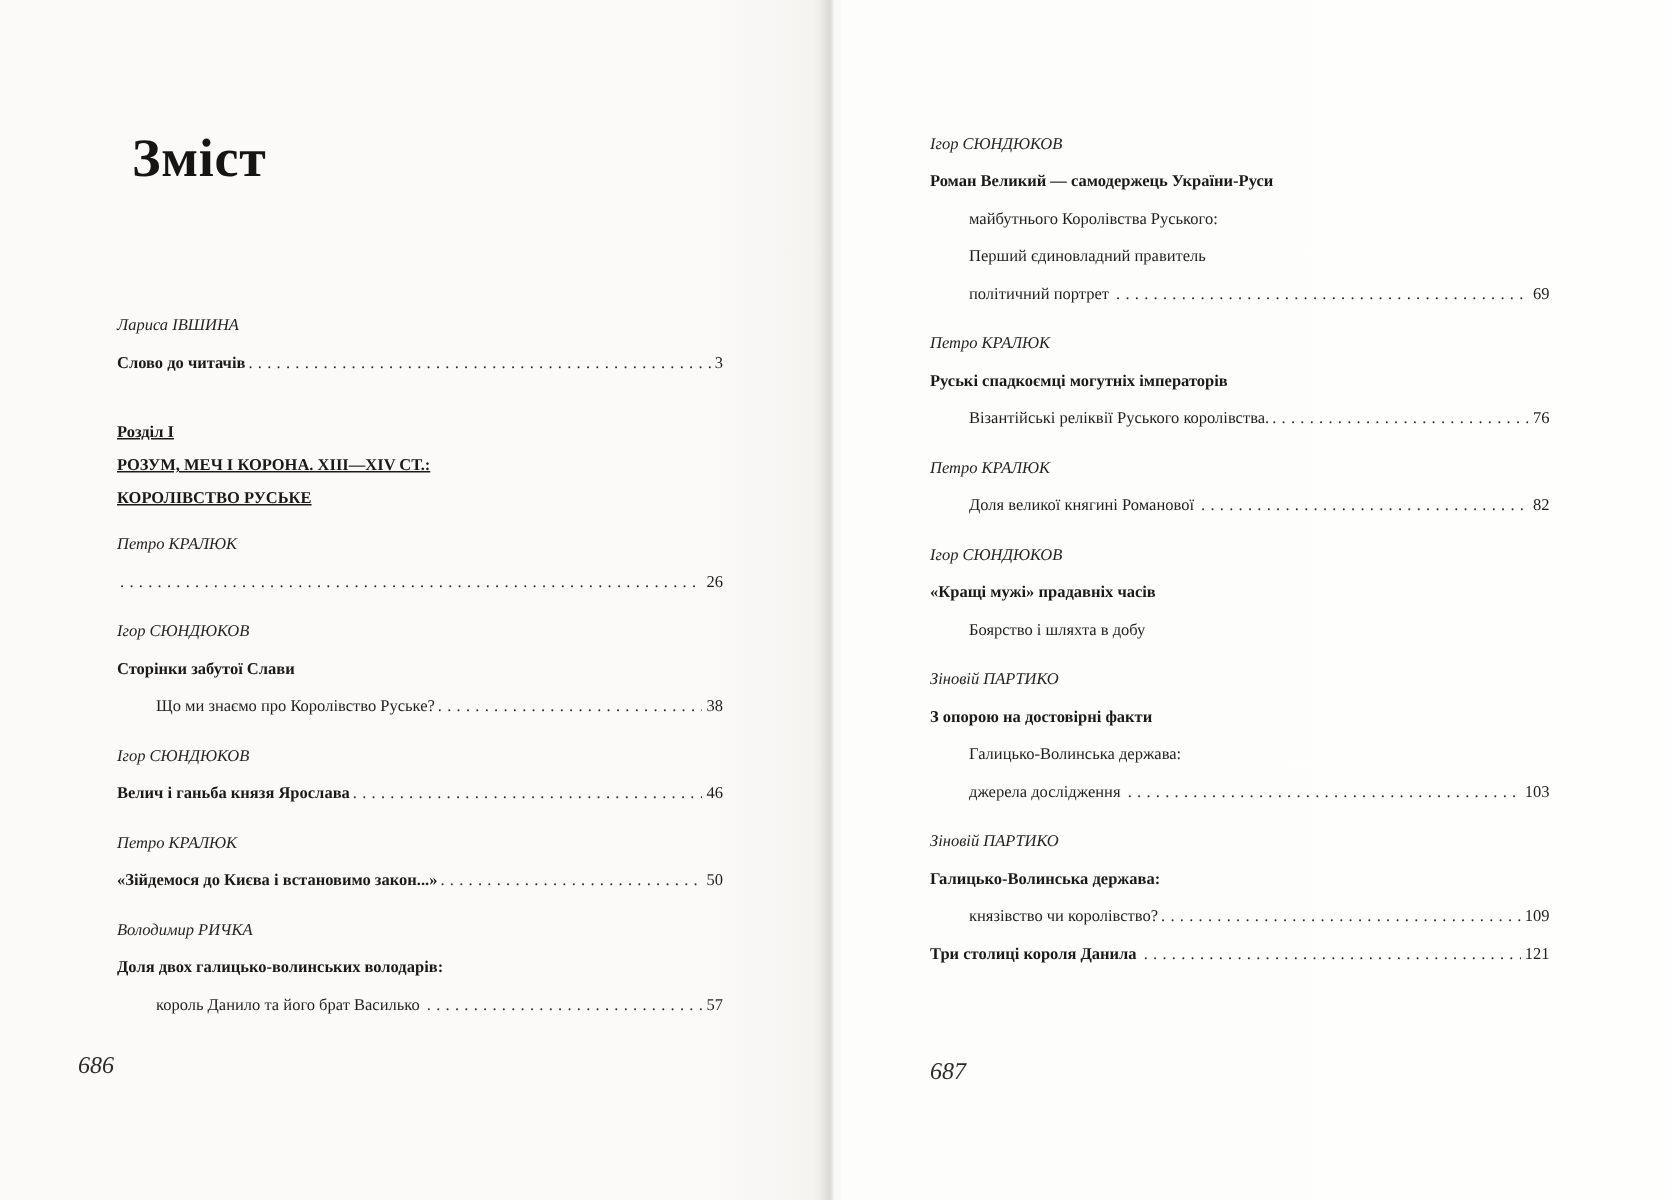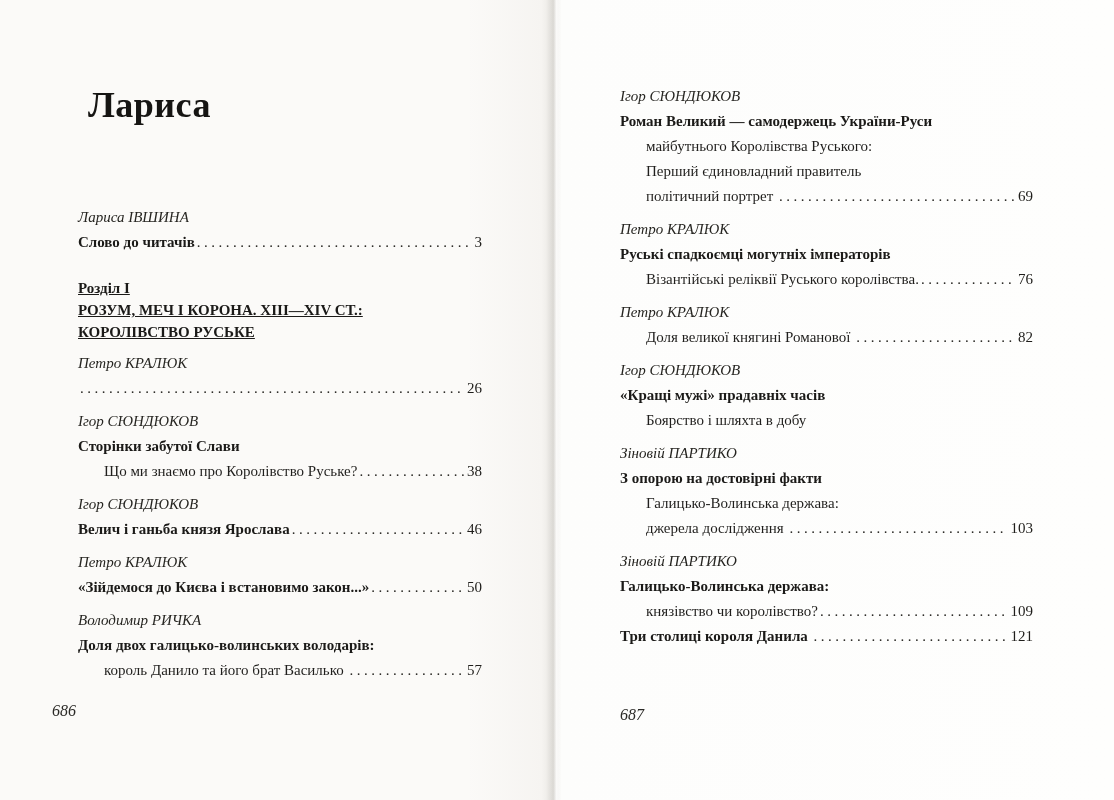--- a/index.html
+++ b/index.html
@@ -14,21 +14,21 @@
   }
   .gutter{
     position:absolute;left:546px;top:0;width:14px;height:800px;
     background:linear-gradient(90deg,rgba(0,0,0,0) 0%,rgba(90,85,75,0.10) 55%,rgba(255,255,255,0.6) 75%,rgba(0,0,0,0) 100%);
     pointer-events:none;
   }
   .toc-heading{
     position:absolute;left:88px;top:84px;
     font-size:36px;font-weight:bold;color:#161513;letter-spacing:0.5px;
   }
-  .col{position:absolute;color:#201f1d;font-size:15px;}
+  .col{position:absolute;color:#201f1d;font-size:11px;}
   .col-left{left:78px;top:197px;width:404px;}
   .col-right{left:620px;top:76px;width:413px;}
   .row{display:flex;align-items:baseline;line-height:25px;white-space:nowrap;}
   .row .text{white-space:pre;}
   .author{font-style:italic;margin-top:8px;color:#262521;}
   .title{font-weight:bold;color:#1b1a18;}
   .title .num,.subtitle .num{font-weight:normal;}
   .subtitle{padding-left:26px;}
   .leader{flex:1 1 auto;overflow:hidden;margin:0 3px 0 2px;min-width:8px;}
   .leader::before{
@@ -41,21 +41,21 @@
   .folio{position:absolute;font-style:italic;font-size:16px;color:#2b2a27;}
   .folio-left{left:52px;top:702px;}
   .folio-right{left:620px;top:706px;width:413px;}
 </style>
 </head>
 <body>
 
 <div class="scan">
   <div class="gutter"></div>
 
-  <div class="toc-heading">Лариса</div>
+  <div class="toc-heading">Зміст</div>
 
   <div class="col col-left">
       <div class="row author">
         <span class="text">Лариса ІВШИНА</span>
       </div>
       <div class="row title">
         <span class="text">Слово до читачів</span>
         <span class="leader"></span>
         <span class="num">3</span>
       </div>

